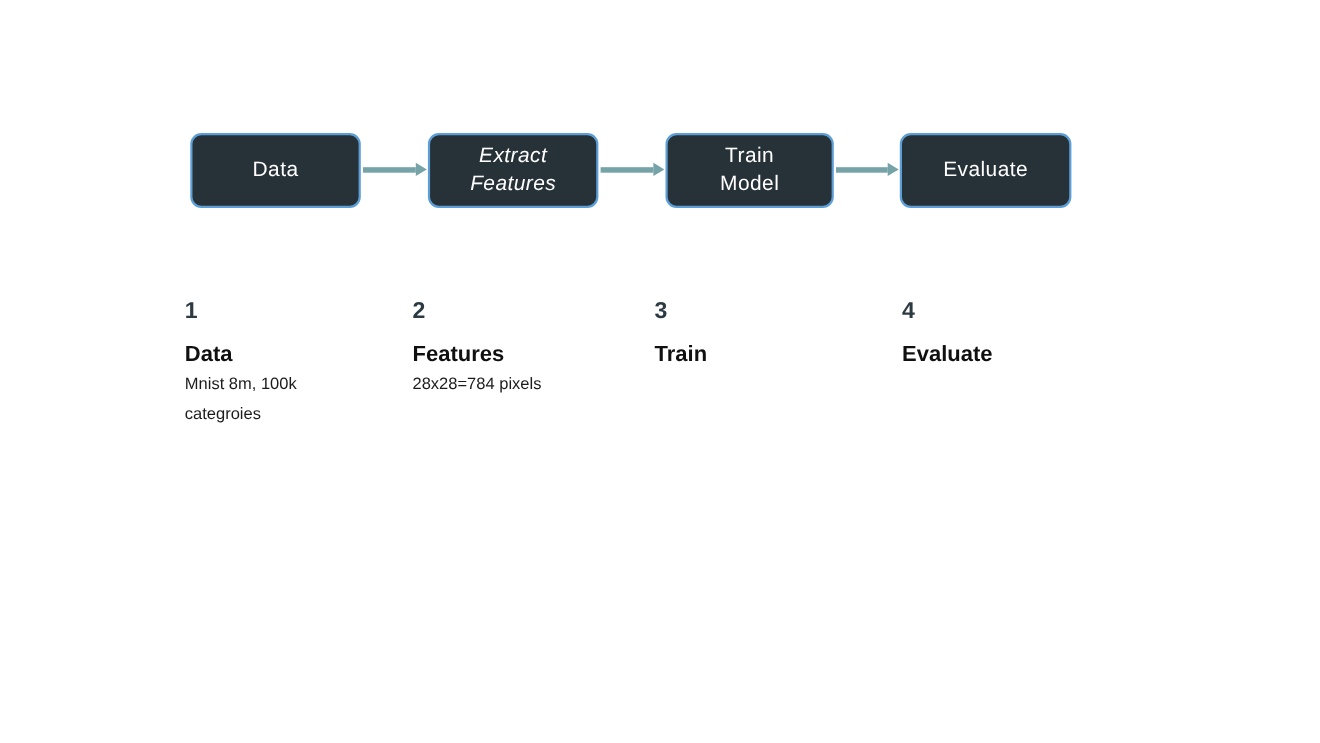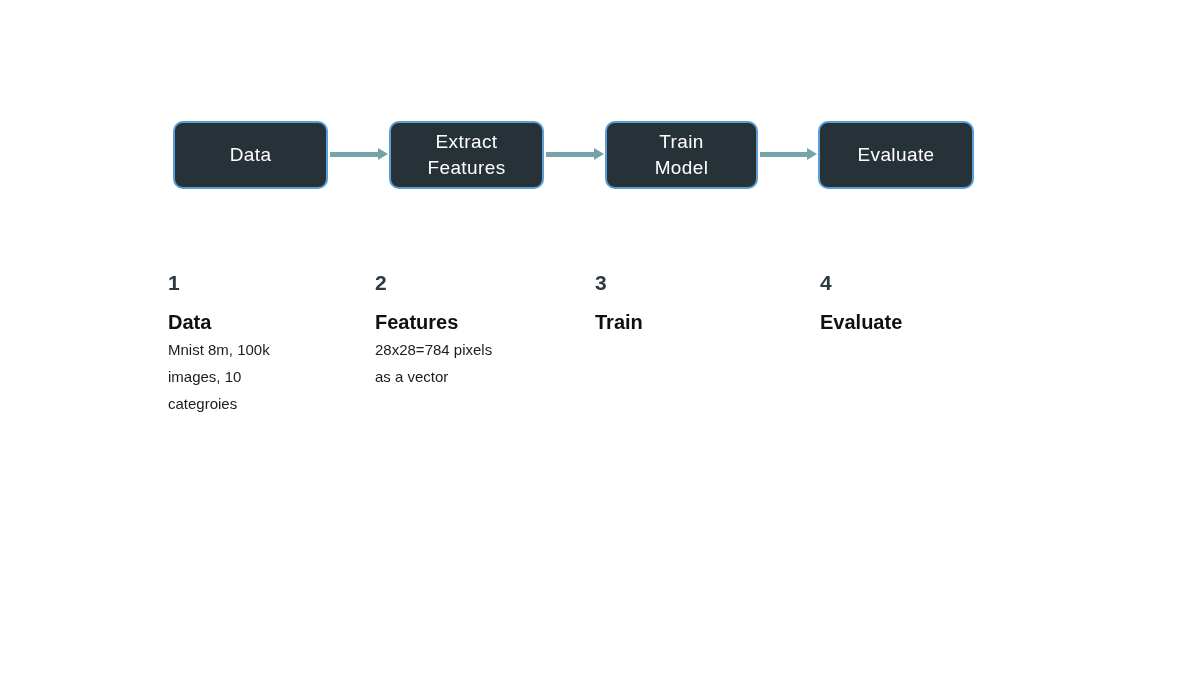--- a/index.html
+++ b/index.html
@@ -36,21 +36,21 @@
     font-size: 19px;
     letter-spacing: 0.4px;
     line-height: 26px;
     display: flex;
     flex-direction: column;
     align-items: center;
     justify-content: center;
     text-align: center;
   }
   .box-1 { left: 173px; width: 155px; }
-  .box-2 { left: 389px; width: 155px; }
+  .box-2 { left: 389px; width: 155px; font-style: italic; }
   .box-3 { left: 605px; width: 153px; }
   .box-4 { left: 818px; width: 156px; }
 
   
   .flow-arrow {
     position: absolute;
     top: 146px;
     height: 16px;
     display: flex;
     align-items: center;
@@ -134,29 +134,27 @@
   </div>
 
   <div class="flow-box box-4">
     <span>Evaluate</span>
   </div>
 
   <div class="step step-1">
     <div class="step-number">1</div>
     <div class="step-title">Data</div>
     <div class="step-desc-line">Mnist 8m, 100k</div>
-    <div class="step-desc-line">images, 10</div>
     <div class="step-desc-line">categroies</div>
   </div>
 
   <div class="step step-2">
     <div class="step-number">2</div>
     <div class="step-title">Features</div>
     <div class="step-desc-line">28x28=784 pixels</div>
-    <div class="step-desc-line">as a vector</div>
   </div>
 
   <div class="step step-3">
     <div class="step-number">3</div>
     <div class="step-title">Train</div>
   </div>
 
   <div class="step step-4">
     <div class="step-number">4</div>
     <div class="step-title">Evaluate</div>

